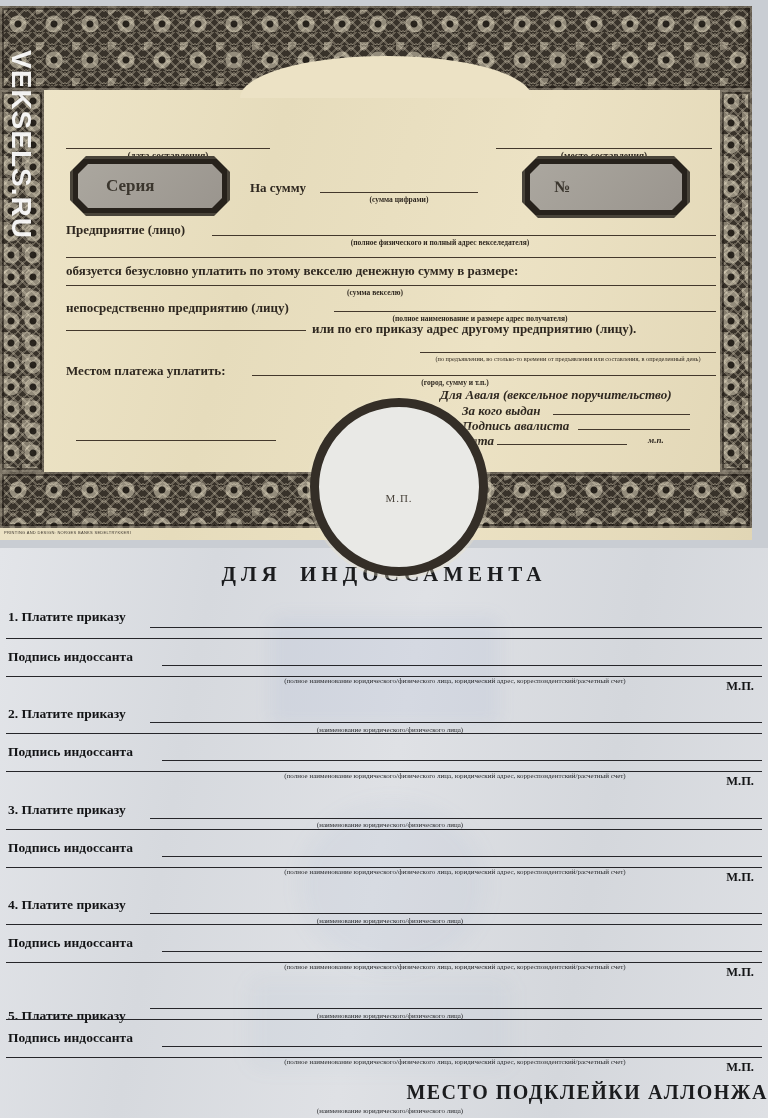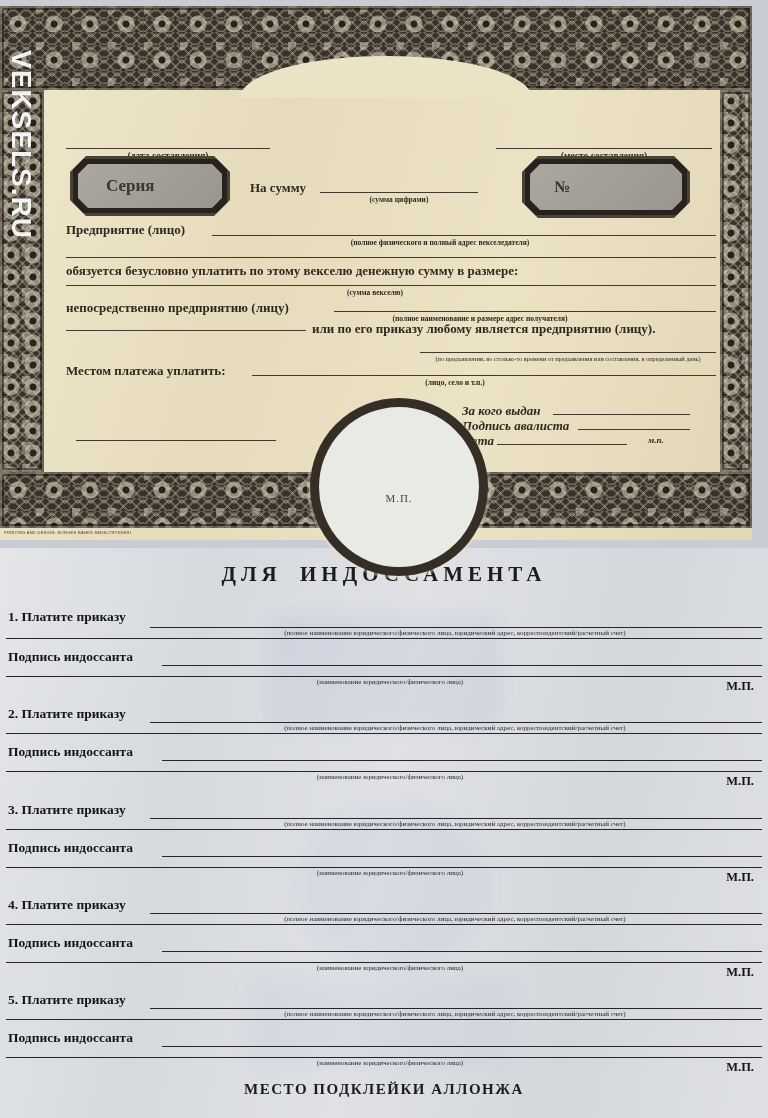--- a/index.html
+++ b/index.html
@@ -59,24 +59,24 @@
 
   
   #back{position:absolute;left:0;top:548px;width:768px;height:570px;color:#17181a;
         background:linear-gradient(100deg,#e3e5e9 0%,#d6d9de 25%,#dfe1e5 50%,#d4d7dc 75%,#dee0e4 100%);}
   .back-title{position:absolute;left:0;top:14px;width:100%;text-align:center;
               font-weight:bold;font-size:21px;letter-spacing:5px;word-spacing:8px;color:#1b1c1e;}
   .eb{position:absolute;left:0;width:768px;height:95px;}
   .lnb{position:absolute;height:0;border-bottom:1.1px solid #26262a;}
   .lbb{position:absolute;font-weight:bold;font-size:13.5px;white-space:nowrap;color:#141517;}
   .cpb{position:absolute;transform:translateX(-50%);white-space:nowrap;
-       font-size:7px;color:#2a2b2e;}
+       font-size:7px;color:#2a2b2e;margin-top:48px;}
   .mp{position:absolute;right:14px;font-weight:bold;font-size:12.5px;color:#141517;}
-  .back-footer{position:absolute;left:0;top:533px;width:100%;text-align:center;
-               font-weight:bold;font-size:15px;letter-spacing:1.5px;color:#1b1c1e;}
+  .back-footer{position:absolute;left:0;top:533px;width:100%;text-align:right;
+               font-weight:bold;font-size:20px;letter-spacing:1.5px;color:#1b1c1e;}
   .ghost{position:absolute;pointer-events:none;}
   .g1{left:270px;top:68px;width:230px;height:110px;background:rgba(105,128,185,.08);
       filter:blur(8px);border-radius:12px;}
   .g2{left:300px;top:255px;width:185px;height:165px;background:rgba(105,128,185,.06);
       filter:blur(10px);border-radius:50%;}
   .g3{left:250px;top:430px;width:260px;height:90px;background:rgba(105,128,185,.05);
       filter:blur(10px);border-radius:12px;}
 </style>
 </head>
 <body>
@@ -117,29 +117,30 @@
     <i class="ln" style="left:66px;top:251px;width:650px"></i>
 
     <span class="lb" style="left:66px;top:257px">обязуется безусловно уплатить по этому векселю денежную сумму в размере:</span>
     <i class="ln" style="left:66px;top:279px;width:650px"></i>
     <span class="cap s8" style="left:375px;top:282px">(сумма векселю)</span>
 
     <span class="lb" style="left:66px;top:294px">непосредственно предприятию (лицу)</span>
     <i class="ln" style="left:334px;top:305px;width:382px"></i>
     <span class="cap s8" style="left:480px;top:308px">(полное наименование и размере адрес получателя)</span>
     <i class="ln" style="left:66px;top:324px;width:240px"></i>
-    <span class="lb" style="left:312px;top:315px">или по его приказу любому является предприятию (лицу).</span>
+    <span class="lb" style="left:312px;top:315px">или по его приказу адрес другому предприятию (лицу).</span>
 
     <i class="ln" style="left:420px;top:346px;width:296px"></i>
     <span class="cap s6" style="left:568px;top:349px">(по предъявлении, во столько-то времени от предъявления или составления, в определенный день)</span>
 
     <span class="lb" style="left:66px;top:357px">Местом платежа уплатить:</span>
     <i class="ln" style="left:252px;top:369px;width:464px"></i>
-    <span class="cap s8" style="left:455px;top:372px">(лицо, село и т.п.)</span>
-
+    <span class="cap s8" style="left:455px;top:372px">(город, сумму и т.п.)</span>
+
+    <span class="av" style="left:440px;top:381px">Для Аваля (вексельное поручительство)</span>
     <span class="av" style="left:462px;top:397px">За кого выдан</span>
     <i class="ln" style="left:553px;top:408px;width:137px"></i>
     <span class="av" style="left:462px;top:412px">Подпись авалиста</span>
     <i class="ln" style="left:578px;top:423px;width:112px"></i>
     <span class="av" style="left:462px;top:427px">Дата</span>
     <i class="ln" style="left:497px;top:438px;width:130px"></i>
     <span class="av sm" style="left:648px;top:429px">м.п.</span>
 
     <i class="ln" style="left:76px;top:434px;width:200px"></i>
 
@@ -199,21 +200,21 @@
       <span class="cpb" style="left:455px;top:20px">(полное наименование юридического/физического лица, юридический адрес, корреспондентский/расчетный счет)</span>
       <i class="lnb" style="left:6px;top:29px;width:756px"></i>
       <span class="lbb" style="left:8px;top:40px">Подпись индоссанта</span>
       <i class="lnb" style="left:162px;top:56px;width:600px"></i>
       <i class="lnb" style="left:6px;top:67px;width:756px"></i>
       <span class="cpb" style="left:390px;top:69px">(наименование юридического/физического лица)</span>
       <span class="mp" style="top:70px">М.П.</span>
     </div>
 
     <div class="eb" style="top:442px">
-      <span class="lbb" style="left:8px;top:2px"><span>5.</span>&nbsp;<span>Платите приказу</span></span>
+      <span class="lbb" style="left:8px;top:18px"><span>5.</span>&nbsp;<span>Платите приказу</span></span>
       <i class="lnb" style="left:150px;top:18px;width:612px"></i>
       <span class="cpb" style="left:455px;top:20px">(полное наименование юридического/физического лица, юридический адрес, корреспондентский/расчетный счет)</span>
       <i class="lnb" style="left:6px;top:29px;width:756px"></i>
       <span class="lbb" style="left:8px;top:40px">Подпись индоссанта</span>
       <i class="lnb" style="left:162px;top:56px;width:600px"></i>
       <i class="lnb" style="left:6px;top:67px;width:756px"></i>
       <span class="cpb" style="left:390px;top:69px">(наименование юридического/физического лица)</span>
       <span class="mp" style="top:70px">М.П.</span>
     </div>
 

